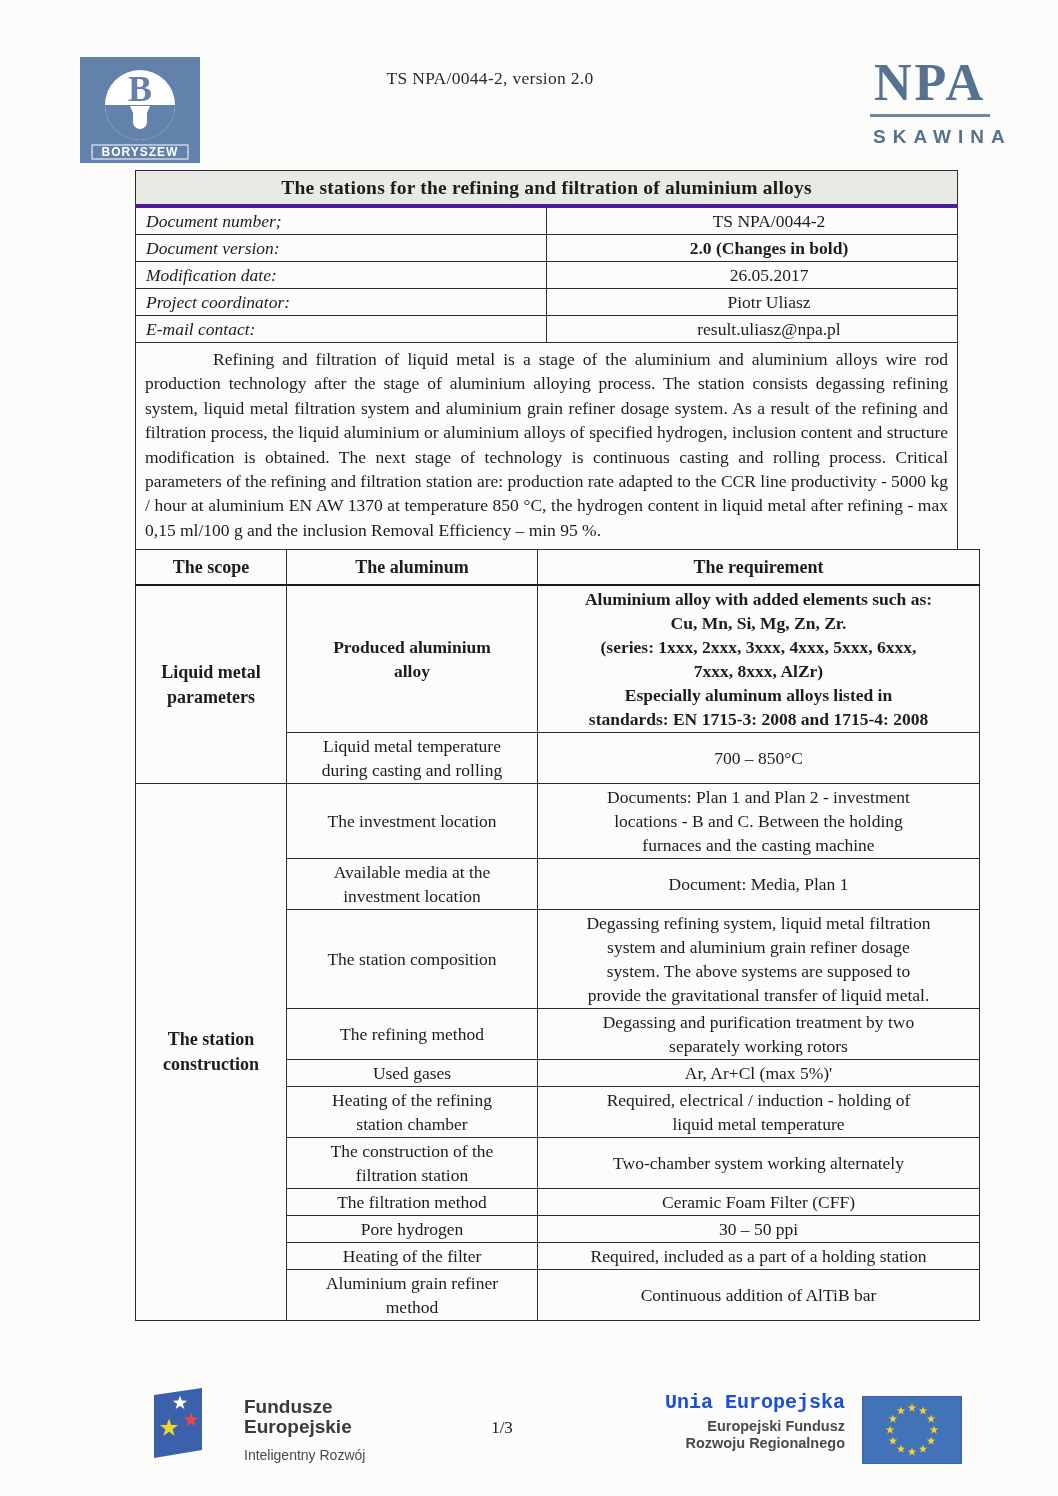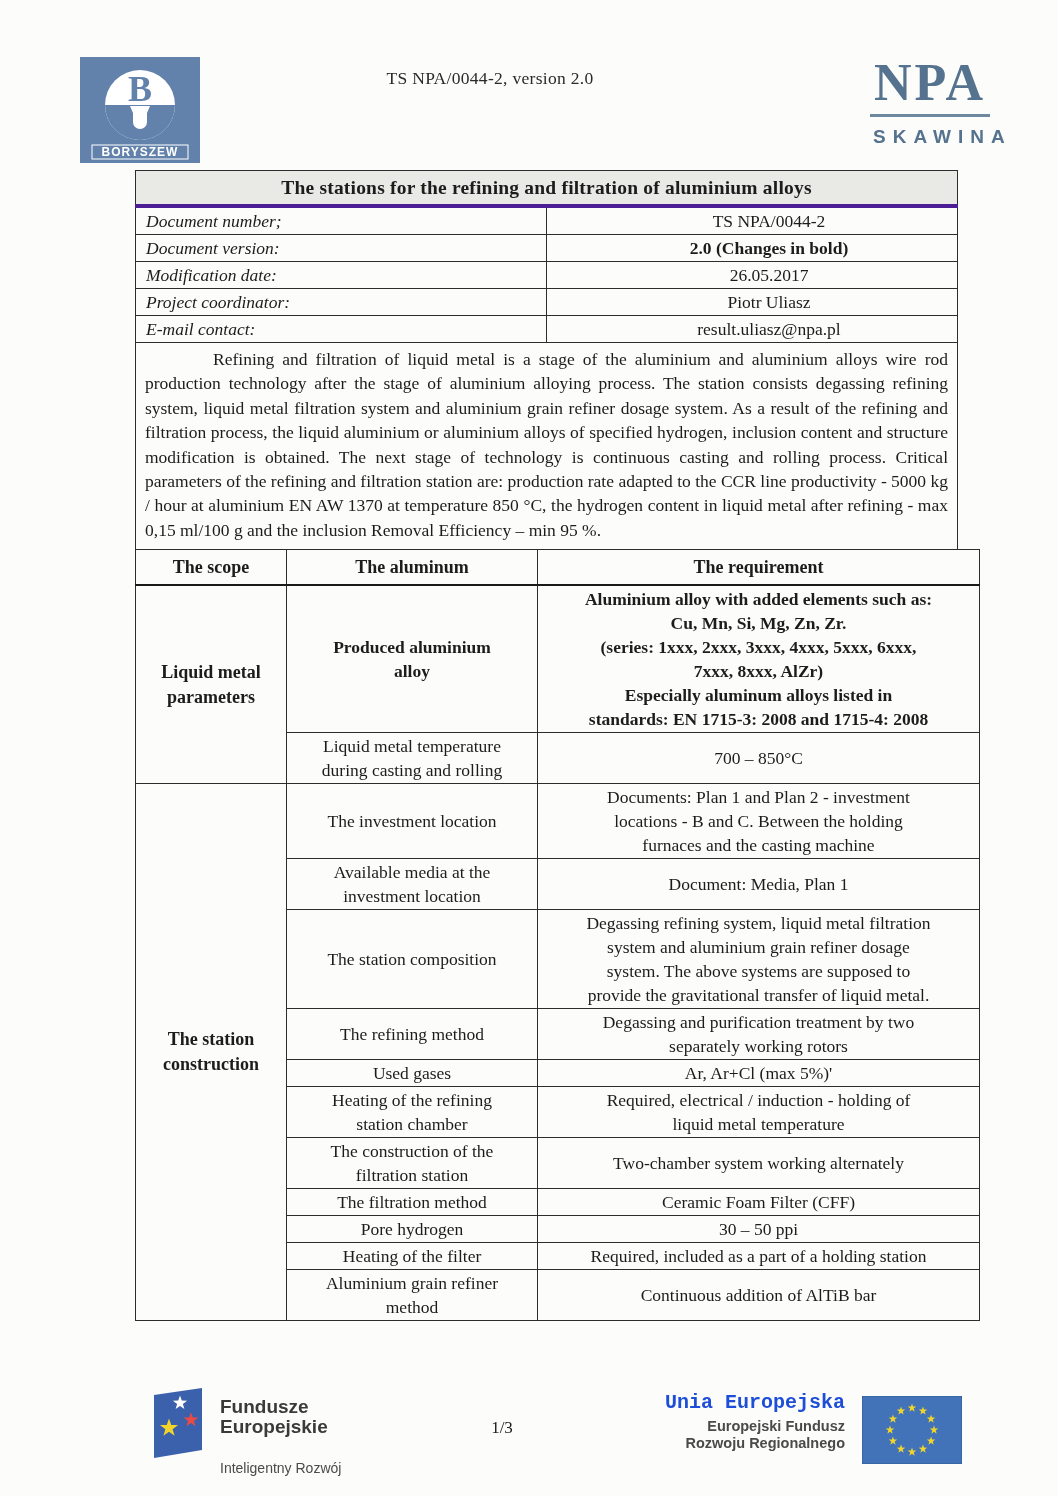--- a/index.html
+++ b/index.html
@@ -31,24 +31,24 @@
   .desc-body{text-align:justify;text-indent:68px;}
   
   .t2 td{text-align:center;}
   .t2 .h td{font-weight:bold;height:32px;font-size:18px;border-bottom:2.5px solid #1a1a1a;}
   .t2 .c-scope{width:138px;font-weight:bold;font-size:18px;line-height:25px;}
   .t2 .c-param{width:238px;}
   .t2 .c-req{width:429px;}
   .ml{white-space:pre-line;}
   
   .footer-text{font-family:"Liberation Sans",sans-serif;color:#3d3d3d;}
-  .fundusze{position:absolute;left:152px;top:1386px;display:flex;}
+  .fundusze{position:absolute;left:152px;top:1386px;display:flex;gap:24px;}
   .fundusze-txt{margin-left:16px;margin-top:11px;}
   .fe1{font-weight:bold;font-size:19px;line-height:20px;color:#3a3a3a;}
-  .fe3{font-size:14px;margin-top:23px;color:#4a4a4a;}
+  .fe3{font-size:14px;margin-top:10px;color:#4a4a4a;}
   .pagenum{position:absolute;left:452px;top:1418px;width:100px;text-align:center;font-size:17px;}
   .unia{position:absolute;left:640px;top:1392px;width:205px;text-align:right;}
   .ue1{font-weight:bold;font-size:20px;line-height:22px;color:#1d4ed8;font-family:Liberation Mono, monospace;}
   .ue2{font-weight:bold;font-size:14.5px;line-height:17px;margin-top:4px;color:#4a4a4a;}
   .eu-flag{position:absolute;left:862px;top:1396px;}
 </style>
 </head>
 <body>
 
 <div class="page">

